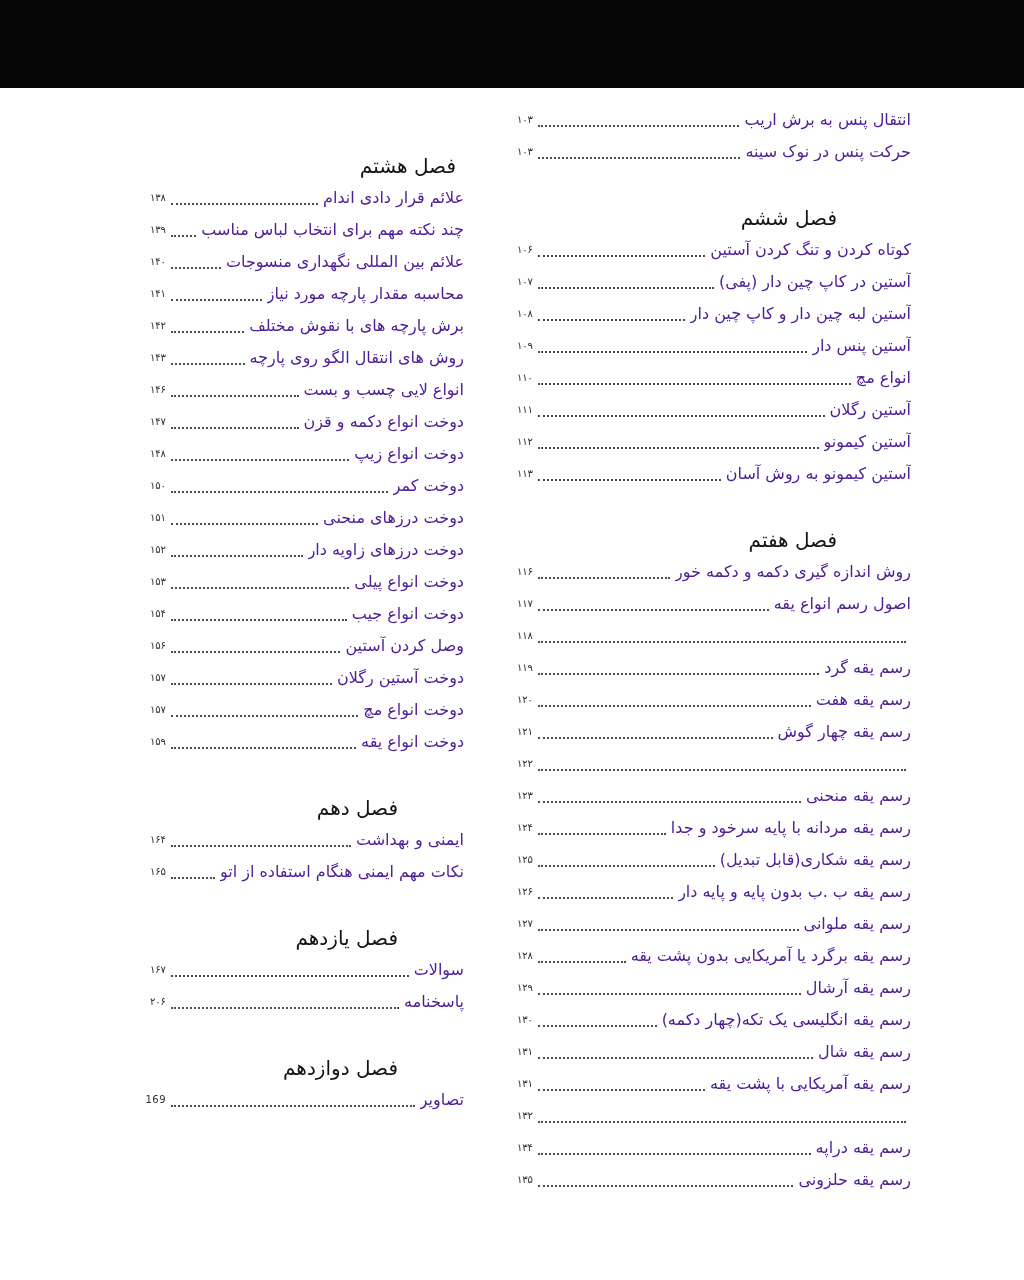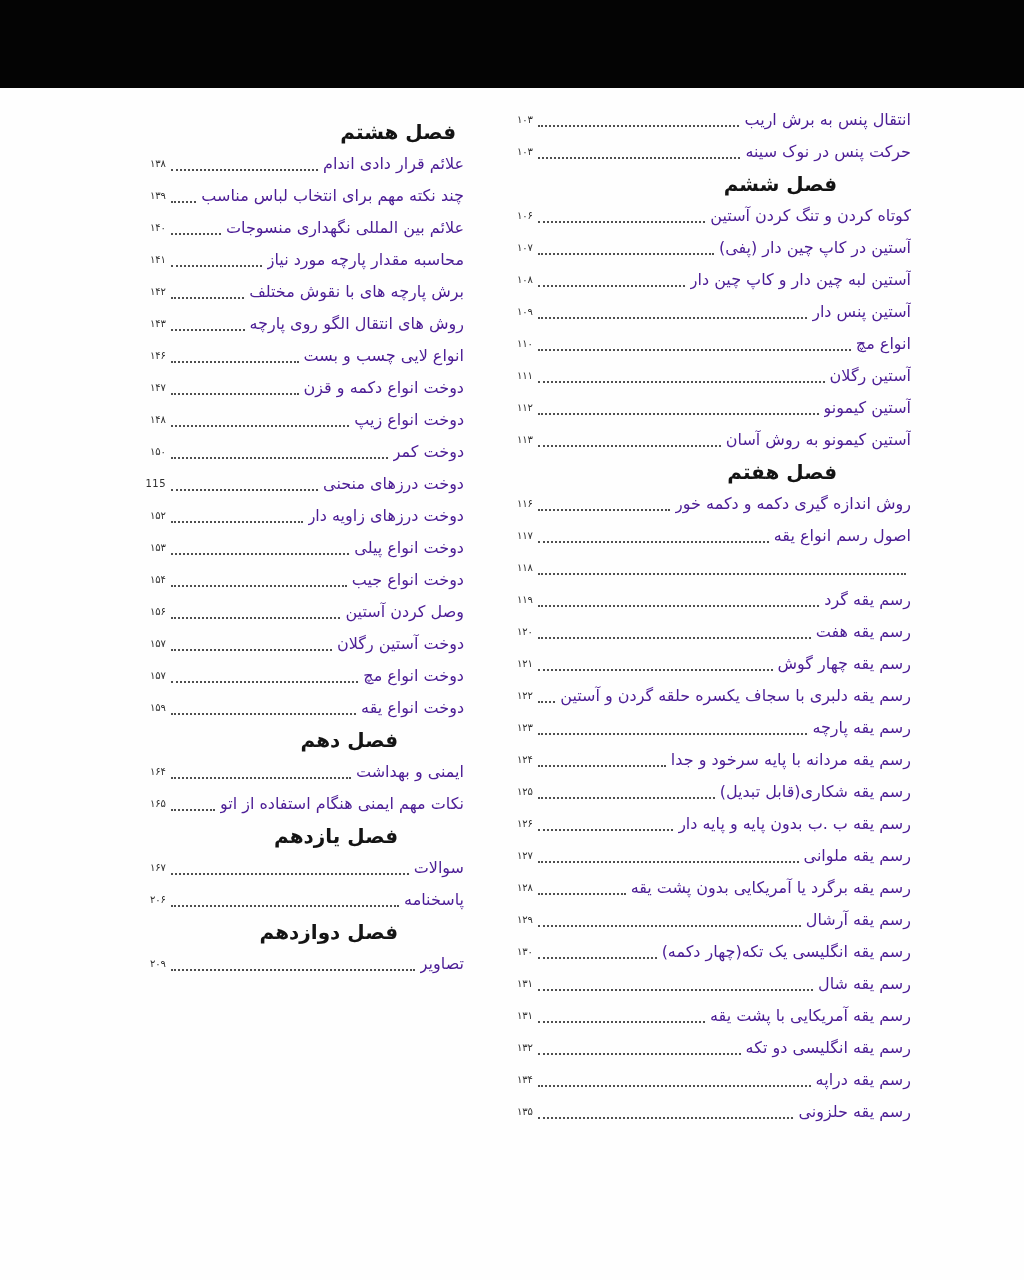--- a/index.html
+++ b/index.html
@@ -68,25 +68,26 @@
     font-size: 10px;
     color: #2f2f2f;
     flex-shrink: 0;
     min-width: 30px;
     letter-spacing: 0.5px;
   }
   .heading {
     height: 32px;
     line-height: 32px;
     font-size: 20px;
-    font-weight: bold;
+    font-weight: normal;
     color: #141414;
     text-align: right;
     padding-right: 74px;
     white-space: nowrap;
+    margin-top: 34px;
   }
   #col-left .heading { padding-right: 66px; }
   #col-left .section:first-child .heading { padding-right: 8px; }
 </style>
 </head>
 <body>
 
 <div class="top-bar"></div>
 <div class="book-page">
   <div class="toc-col" id="col-right">
@@ -170,26 +171,25 @@
           <span class="title">رسم یقه هفت</span>
           <span class="leader"></span>
           <span class="pagenum">۱۲۰</span>
         </div>
         <div class="row">
           <span class="title">رسم یقه چهار گوش</span>
           <span class="leader"></span>
           <span class="pagenum">۱۲۱</span>
         </div>
         <div class="row">
-          <span class="title">رسم یقه دلبری با سجاف یکسره حلقه گردن و آستین</span>
           <span class="leader"></span>
           <span class="pagenum">۱۲۲</span>
         </div>
         <div class="row">
-          <span class="title">رسم یقه پارچه</span>
+          <span class="title">رسم یقه منحنی</span>
           <span class="leader"></span>
           <span class="pagenum">۱۲۳</span>
         </div>
         <div class="row">
           <span class="title">رسم یقه مردانه با پایه سرخود و جدا</span>
           <span class="leader"></span>
           <span class="pagenum">۱۲۴</span>
         </div>
         <div class="row">
           <span class="title">رسم یقه شکاری(قابل تبدیل)</span>
@@ -225,21 +225,20 @@
           <span class="title">رسم یقه شال</span>
           <span class="leader"></span>
           <span class="pagenum">۱۳۱</span>
         </div>
         <div class="row">
           <span class="title">رسم یقه آمریکایی با پشت یقه</span>
           <span class="leader"></span>
           <span class="pagenum">۱۳۱</span>
         </div>
         <div class="row">
-          <span class="title">رسم یقه انگلیسی دو تکه</span>
           <span class="leader"></span>
           <span class="pagenum">۱۳۲</span>
         </div>
         <div class="row">
           <span class="title">رسم یقه دراپه</span>
           <span class="leader"></span>
           <span class="pagenum">۱۳۴</span>
         </div>
         <div class="row">
           <span class="title">رسم یقه حلزونی</span>
@@ -297,21 +296,21 @@
           <span class="pagenum">۱۴۸</span>
         </div>
         <div class="row">
           <span class="title">دوخت کمر</span>
           <span class="leader"></span>
           <span class="pagenum">۱۵۰</span>
         </div>
         <div class="row">
           <span class="title">دوخت درزهای منحنی</span>
           <span class="leader"></span>
-          <span class="pagenum">115</span>
+          <span class="pagenum">۱۵۱</span>
         </div>
         <div class="row">
           <span class="title">دوخت درزهای زاویه دار</span>
           <span class="leader"></span>
           <span class="pagenum">۱۵۲</span>
         </div>
         <div class="row">
           <span class="title">دوخت انواع پیلی</span>
           <span class="leader"></span>
           <span class="pagenum">۱۵۳</span>
@@ -366,17 +365,17 @@
           <span class="title">پاسخنامه</span>
           <span class="leader"></span>
           <span class="pagenum">۲۰۶</span>
         </div>
       </div>
       <div class="section">
         <div class="heading">فصل دوازدهم</div>
         <div class="row">
           <span class="title">تصاویر</span>
           <span class="leader"></span>
-          <span class="pagenum">۲۰۹</span>
+          <span class="pagenum">169</span>
         </div>
       </div>
     </div>
 </div>
 
 </body></html>

